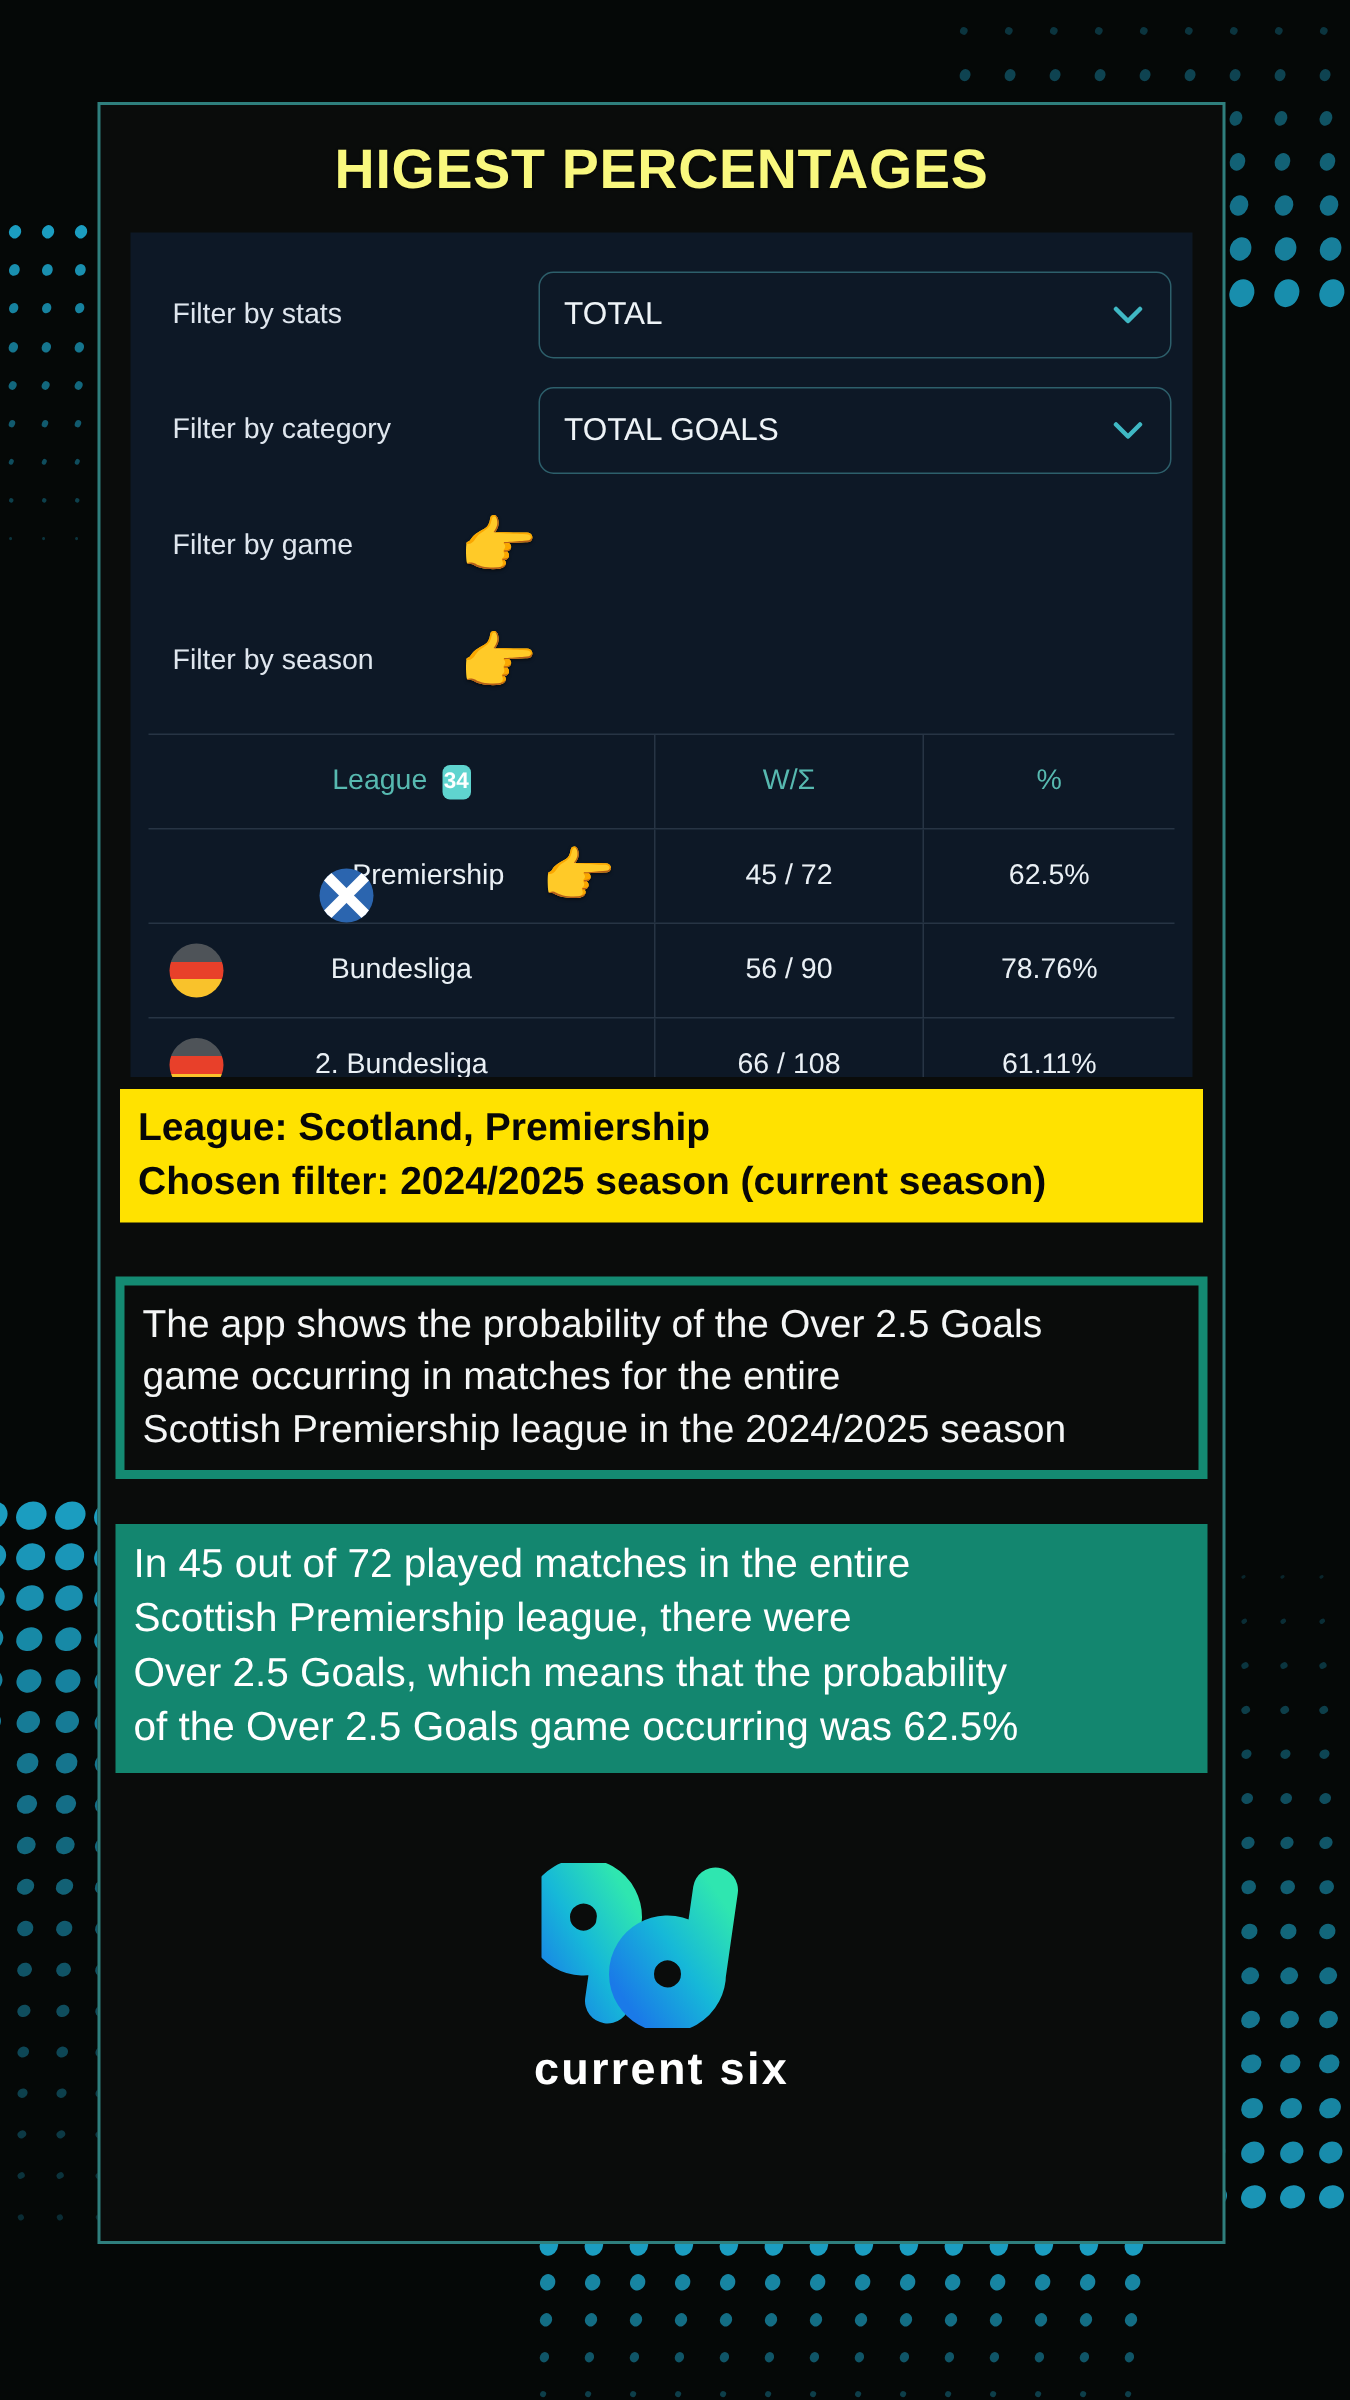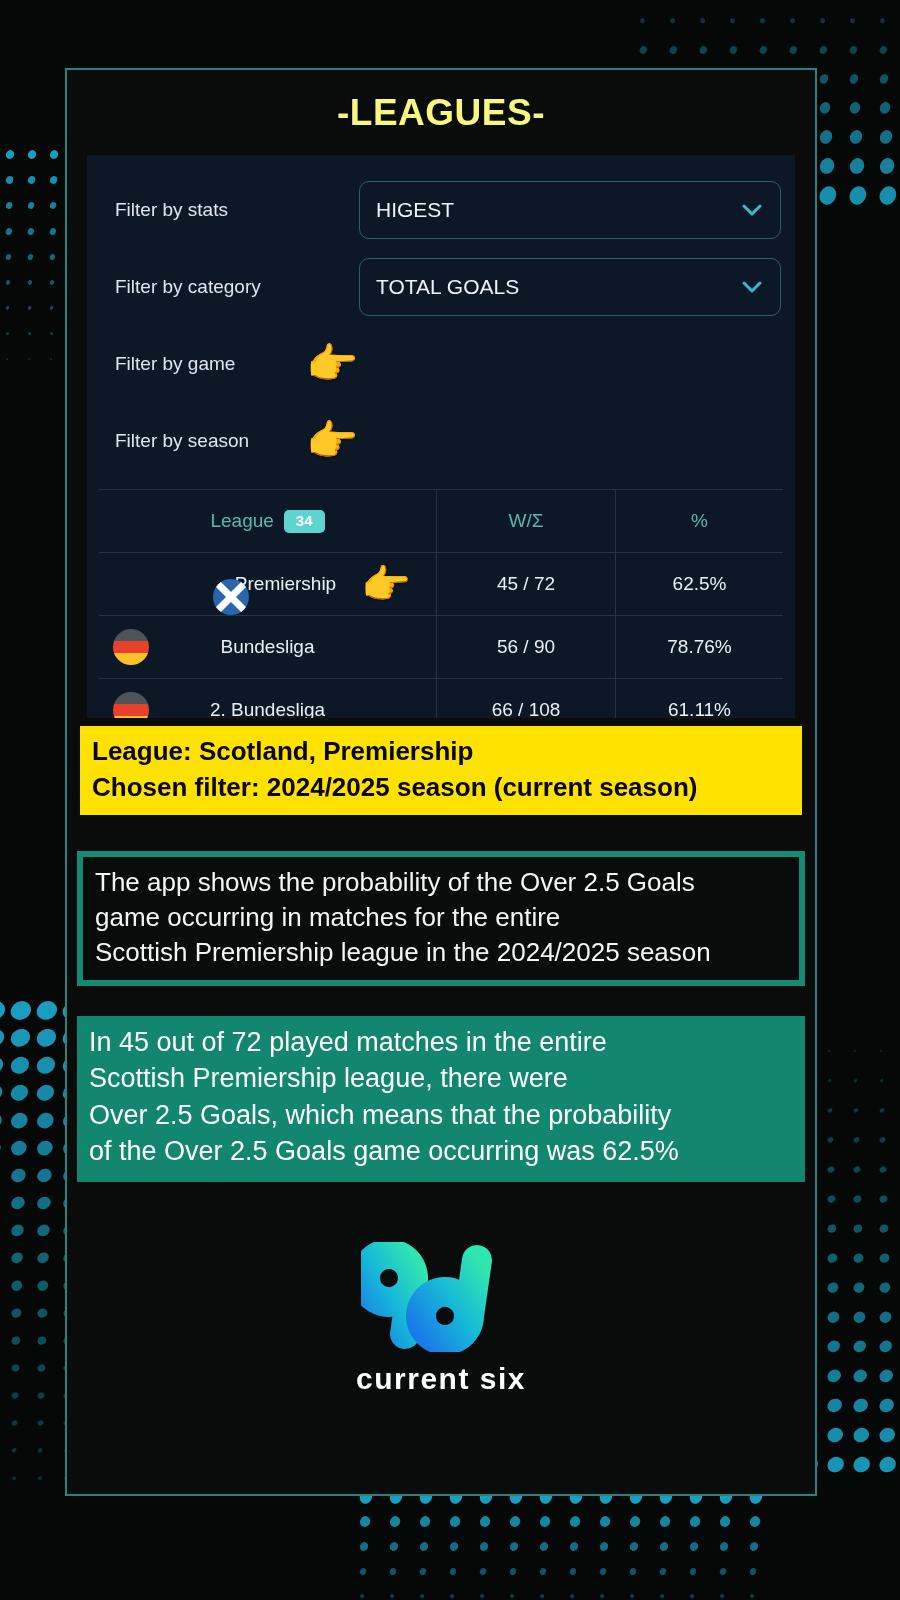--- a/index.html
+++ b/index.html
@@ -105,21 +105,21 @@
   .c-ws { flex: 0 0 179px; }
   .c-pct { flex: 1; }
 
   .badge {
     display: inline-block;
     background: #5fd4cf;
     color: #ffffff;
     font-size: 15px;
     font-weight: bold;
     border-radius: 5px;
-    padding: 2px 12px;
+    padding: 2px 1px;
     margin-left: 10px;
     line-height: 1.25;
   }
 
   .flag {
     position: absolute; left: 14px; top: 50%;
     transform: translateY(-50%);
     width: 36px; height: 36px; border-radius: 50%;
     overflow: hidden;
   }
@@ -556,31 +556,31 @@
       <i class="dot" style="width: 3.84px; height: 4.416px; left: 270px; top: 104px; background: rgb(27, 157, 192); opacity: 0.36; transform: rotate(25deg);"></i>
       <i class="dot" style="width: 3.84px; height: 4.416px; left: 300px; top: 104px; background: rgb(27, 157, 192); opacity: 0.36; transform: rotate(25deg);"></i>
       <i class="dot" style="width: 3.84px; height: 4.416px; left: 330px; top: 104px; background: rgb(27, 157, 192); opacity: 0.36; transform: rotate(25deg);"></i>
       <i class="dot" style="width: 3.84px; height: 4.416px; left: 360px; top: 104px; background: rgb(27, 157, 192); opacity: 0.36; transform: rotate(25deg);"></i>
       <i class="dot" style="width: 3.84px; height: 4.416px; left: 390px; top: 104px; background: rgb(27, 157, 192); opacity: 0.36; transform: rotate(25deg);"></i>
     </div>
 
   <div class="panel">
 
     <div class="title-wrap">
-      <div class="title-line">-LEAGUES-</div>
+      <div class="title-line">HIGEST PERCENTAGES</div>
     </div>
 
     <div class="app">
 
       <div class="filters">
 
         <div class="filter-row">
           <div class="filter-label">Filter by stats</div>
           <div class="select">
-            <span class="select-value">HIGEST</span>
+            <span class="select-value">TOTAL</span>
             <span class="chev">
               <svg viewBox="0 0 20 12" width="20" height="12">
                   <path d="M2 2 L10 10 L18 2" fill="none" stroke="#3fb8c4" stroke-width="3" stroke-linecap="round" stroke-linejoin="round"></path>
                 </svg>
             </span>
           </div>
         </div>
 
         <div class="filter-row">
           <div class="filter-label">Filter by category</div>

